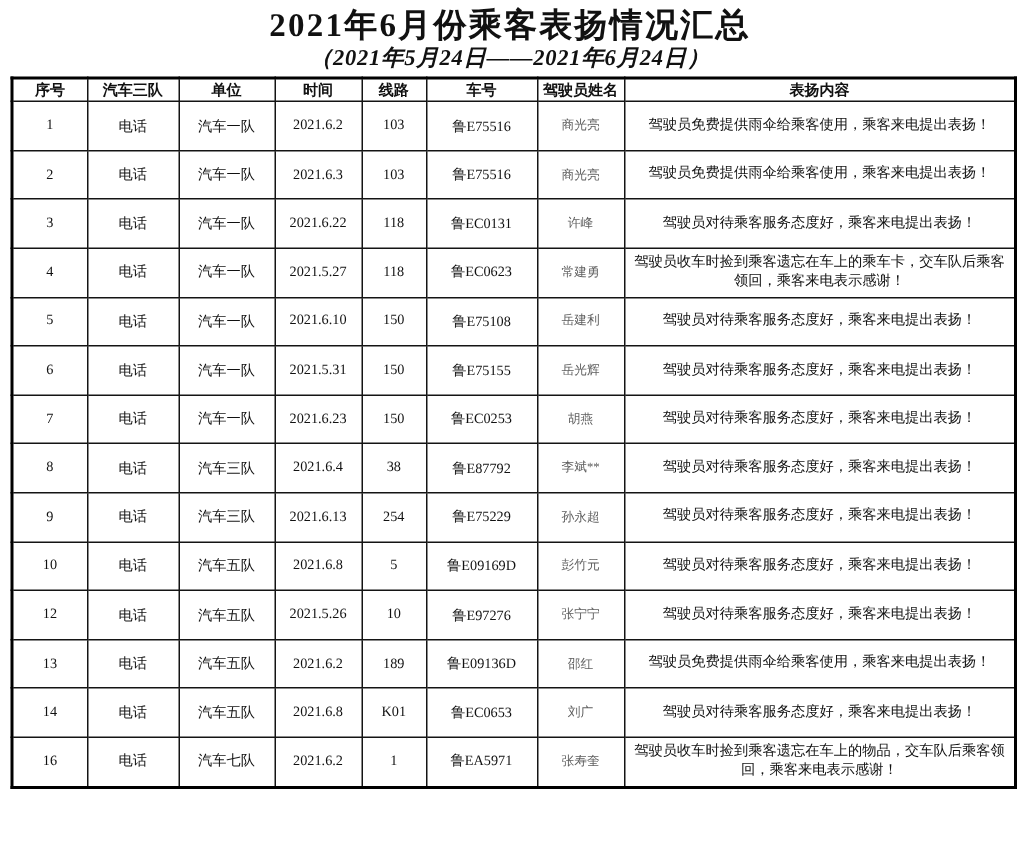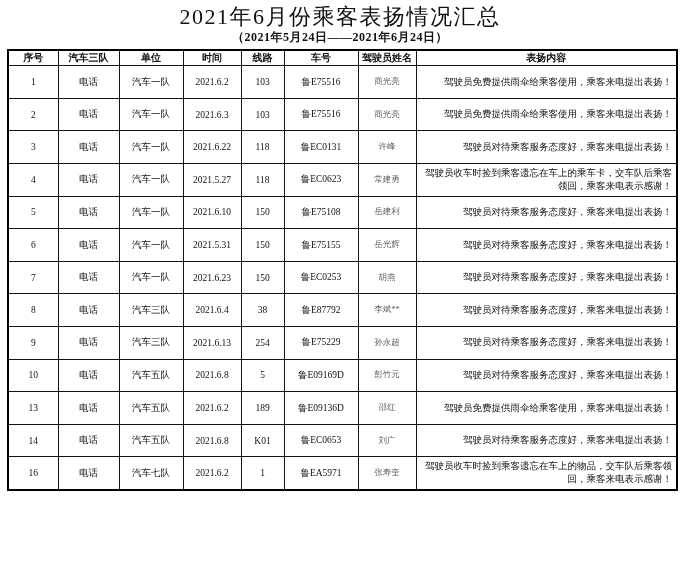--- a/index.html
+++ b/index.html
@@ -2,42 +2,42 @@
 <html><head>
 <meta charset="utf-8">
 <style>
   html,body{margin:0;padding:0;}
   body{
     width:680px;height:576px;background:#ffffff;color:#111;
     font-family:"Liberation Serif","DejaVu Serif",serif;
     overflow:hidden;
   }
   .title{
-    text-align:center;font-size:22px;font-weight:normal;
+    text-align:center;font-size:22px;font-weight:bold;
     margin-top:4px;letter-spacing:1.5px;line-height:1.15;
   }
   .subtitle{
-    text-align:center;font-size:12px;font-weight:bold;
-    margin-top:0;letter-spacing:0.5px;
+    text-align:center;font-size:15px;font-weight:bold;
+    margin-top:0;letter-spacing:0.5px;font-style:italic;
   }
   table.praise{
     border-collapse:collapse;table-layout:fixed;
     width:669px;margin:3px 0 0 7px;
     border:2px solid #000;
   }
   .praise th,.praise td{
     border:1.5px solid #141414;
     text-align:center;vertical-align:middle;
     padding:0;overflow:hidden;
     font-size:9.5px;
   }
   .praise th{height:14px;font-size:10px;font-weight:bold;}
   .praise td{height:29.6px;}
   .praise td.cell-content{
-    text-align:right;padding:1px 4px;line-height:1.35;font-size:9.5px;
+    text-align:center;padding:1px 4px;line-height:1.35;font-size:9.5px;
   }
   .praise td.cell-driver{font-size:8.5px;color:#5f5f5f;margin-left:44px;}
   col.c-no{width:50px;}
   col.c-method{width:61px;}
   col.c-unit{width:64px;}
   col.c-date{width:58px;}
   col.c-route{width:43px;}
   col.c-car{width:74px;}
   col.c-driver{width:58px;}
   col.c-content{width:261px;}
@@ -166,20 +166,30 @@
         <td>10</td>
         <td>电话</td>
         <td>汽车五队</td>
         <td>2021.6.8</td>
         <td>5</td>
         <td>鲁E09169D</td>
         <td class="cell-driver">彭竹元</td>
         <td class="cell-content">驾驶员对待乘客服务态度好，乘客来电提出表扬！</td>
       </tr>
       <tr>
+        <td>12</td>
+        <td>电话</td>
+        <td>汽车五队</td>
+        <td>2021.5.26</td>
+        <td>10</td>
+        <td>鲁E97276</td>
+        <td class="cell-driver">张宁宁</td>
+        <td class="cell-content">驾驶员对待乘客服务态度好，乘客来电提出表扬！</td>
+      </tr>
+      <tr>
         <td>13</td>
         <td>电话</td>
         <td>汽车五队</td>
         <td>2021.6.2</td>
         <td>189</td>
         <td>鲁E09136D</td>
         <td class="cell-driver">邵红</td>
         <td class="cell-content">驾驶员免费提供雨伞给乘客使用，乘客来电提出表扬！</td>
       </tr>
       <tr>

